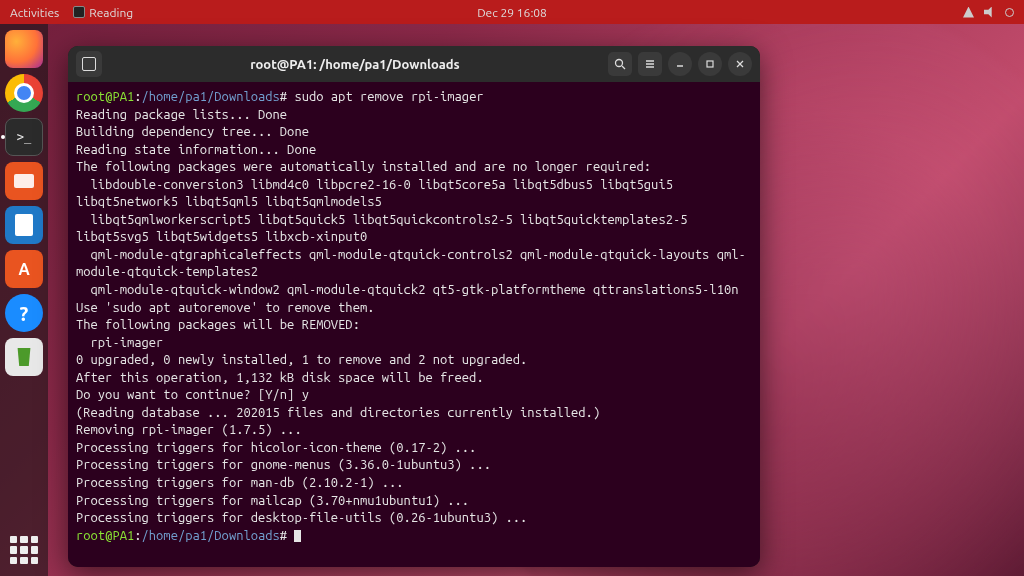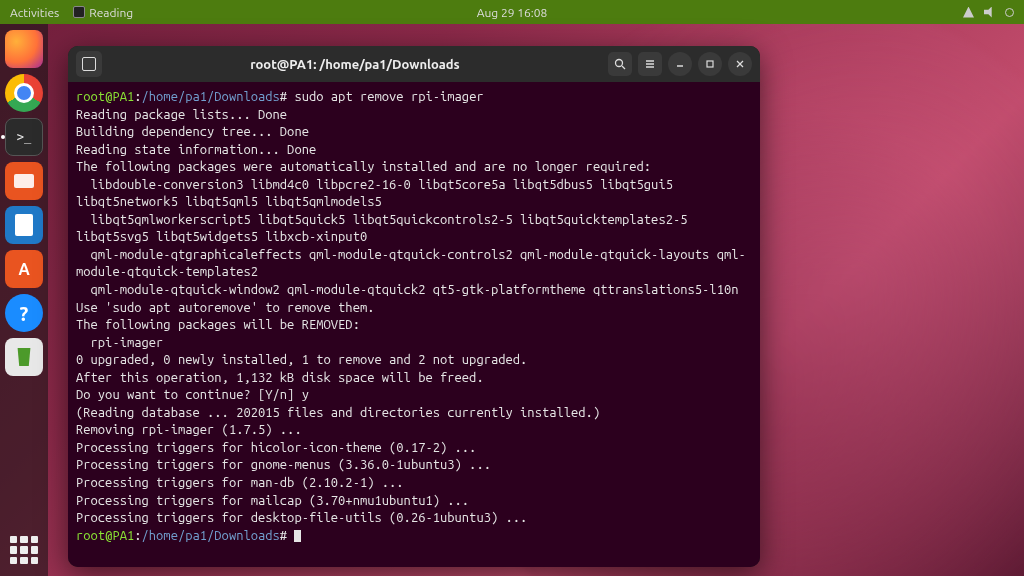--- a/index.html
+++ b/index.html
@@ -21,21 +21,21 @@
       background: radial-gradient(circle at 60% 40%, rgba(200,90,130,0.35), transparent 60%),
                   radial-gradient(circle at 40% 60%, rgba(110,25,55,0.55), transparent 55%);
       border-radius: 50%;
       filter: blur(3px);
     }
     
     .topbar {
       position: relative;
       z-index: 5;
       height: 24px;
-      background: #4d7c0f;
+      background: #b91c1c;
       color: #ddd;
       display: flex;
       align-items: center;
       font-size: 12px;
       padding: 0 10px;
       text-align: right;
     }
     .topbar .left { display: flex; gap: 14px; align-items: center; }
     .topbar .center { position: absolute; left: 50%; transform: translateX(-50%); }
     .topbar .right { margin-left: auto; display: flex; gap: 10px; align-items: center; }
@@ -173,21 +173,21 @@
 <div class="bg-swirl"></div>
 
 <div class="topbar">
   <div class="left">
     <span>Activities</span>
     <span class="terminal-menu">
       <span class="term-icon-small"></span>
       <span>Reading</span>
     </span>
   </div>
-  <div class="center">Aug 29  16:08</div>
+  <div class="center">Dec 29  16:08</div>
   <div class="right">
     <span class="sys-icon" style="clip-path:polygon(50% 0,100% 100%,0 100%);"></span>
     <span class="sys-icon" style="clip-path:polygon(0 30%,40% 30%,70% 0,70% 100%,40% 70%,0 70%);"></span>
     <span class="sys-icon" style="border-radius:50%;border:1.5px solid #ccc;background:transparent;width:9px;height:9px;"></span>
   </div>
 </div>
 
 <div class="dock">
   <div class="dock-item dock-firefox"></div>
   <div class="dock-item dock-chrome"></div>

